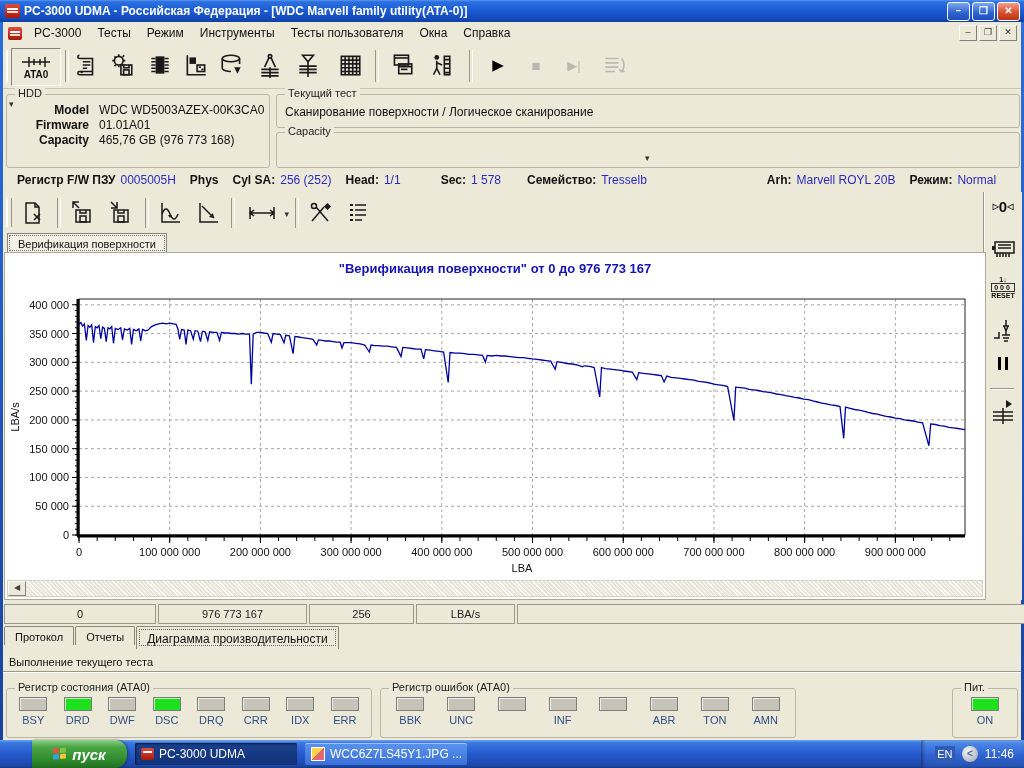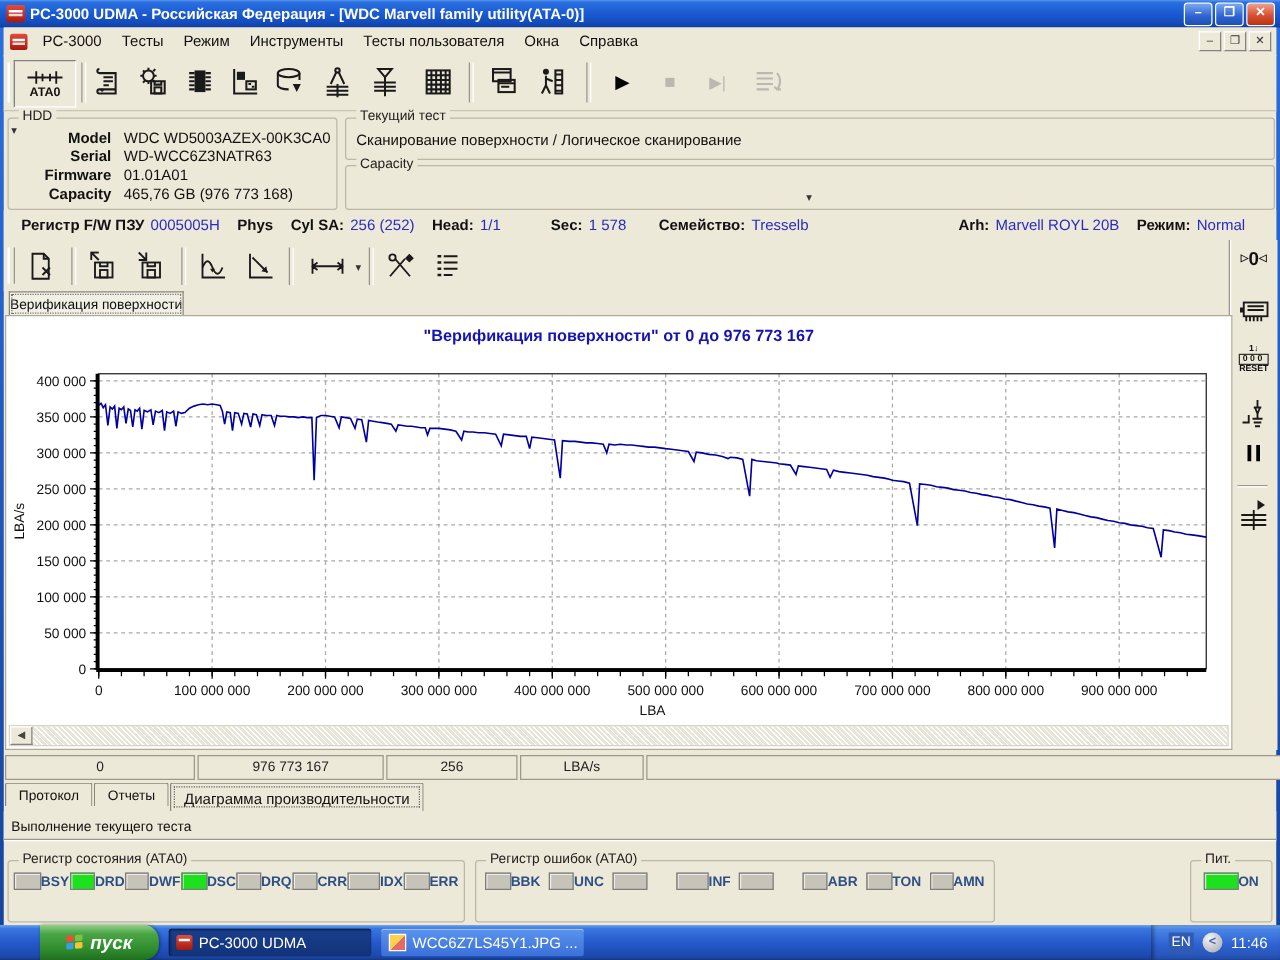--- a/index.html
+++ b/index.html
@@ -54,41 +54,41 @@
   
   .vtoolbar{left:984px;top:192px;width:37px;height:408px;background:#ECE9D8;border-left:1px solid #fff;
     box-shadow:-1px 0 0 #9a968a;}
   .vbtn{position:absolute;left:3px;width:30px;display:flex;flex-direction:column;align-items:center;justify-content:center;color:#111;}
   .vsep{position:absolute;left:5px;width:24px;border-top:1px solid #9a968a;border-bottom:1px solid #fff;}
   .pausebar{display:inline-block;width:3px;height:13px;background:#000;margin:0 2px;}
   .resettxt{font-size:7px;font-weight:bold;line-height:7px;text-align:center;}
   .zerog{font-size:15px;font-weight:bold;line-height:14px;}
   .zerog small{font-size:8px;vertical-align:3px;}
   
-  .viewtab{left:7px;top:233px;height:19px;padding:0 0;background:#f2efe4;border:1px solid #8a877a;border-bottom:none;
+  .viewtab{left:7px;top:233px;height:19px;padding:0 10px;background:#f2efe4;border:1px solid #8a877a;border-bottom:none;
     font-size:11px;color:#111;display:flex;align-items:center;outline:1px dotted #777;outline-offset:-3px;}
   .chartpanel{left:4px;top:252px;width:980px;height:346px;background:#fff;border:1px solid #aeaa98;}
   .charttitle{position:absolute;left:0;right:0;top:8px;text-align:center;font-size:13px;font-weight:bold;color:#1414b4;}
   .chartsvg{position:absolute;left:0;top:26px;}
   .hscroll{position:absolute;left:2px;right:2px;top:327px;height:15px;background:repeating-linear-gradient(45deg,#ffffff 0 1px,#e7e4d8 1px 3px);
     border:1px solid #d8d4c4;display:flex;}
   .scrollbtn{width:16px;height:13px;border:1px solid;border-color:#fff #848280 #848280 #fff;background:#ECE9D8;
     font-size:8px;color:#444;text-align:center;line-height:12px;}
   
   .statusrow{left:4px;top:604px;height:20px;display:flex;}
   .scell{border:1px solid #9c998c;background:#ECE9D8;font-size:11px;color:#222;display:flex;align-items:center;justify-content:center;margin-right:2px;}
   .bottomtabs{left:4px;top:626px;height:22px;display:flex;align-items:flex-start;}
   .btab{height:17px;padding:1px 10px 0;background:#ECE9D8;border:1px solid #8a877a;border-bottom:none;
     border-radius:2px 2px 0 0;font-size:11px;color:#111;margin-right:1px;display:flex;align-items:center;}
   .btab.active{height:21px;font-size:12px;outline:1px dotted #666;outline-offset:-4px;}
   .statusline{left:3px;right:3px;top:648px;height:20px;font-size:11px;color:#111;display:flex;align-items:flex-end;
     padding:0 0 3px 6px;border-bottom:1px solid #9a968a;box-shadow:0 1px 0 #fff;}
   
   .ledrow{position:absolute;left:4px;right:4px;top:8px;display:flex;justify-content:space-around;}
-  .ledcell{display:flex;flex-direction:row;align-items:center;width:44px;font-weight:bold;}
+  .ledcell{display:flex;flex-direction:column;align-items:center;width:44px;}
   .led{width:26px;height:12px;border:1px solid #7d7d7d;background:#c6c3b8;box-shadow:inset 1px 1px 0 rgba(255,255,255,.7);}
   .ledlabel{font-size:11px;color:#2d4f86;margin-top:3px;height:13px;}
   
   .taskbar{left:0;top:740px;width:1024px;height:28px;
     background:linear-gradient(180deg,#6fa5ef 0%,#3a77e0 10%,#2559cc 50%,#1c47a8 92%,#15387f 100%);
     display:flex;align-items:center;}
   .startbtn{height:28px;width:95px;border-radius:0 12px 12px 0;
     background:linear-gradient(180deg,#8fd18a 0%,#4aa545 25%,#2f8c2d 70%,#1f6e1f 100%);
     display:flex;align-items:center;justify-content:center;color:#fff;font-weight:bold;font-style:italic;font-size:15px;gap:5px;
     box-shadow:1px 0 3px rgba(0,0,0,.4);margin-left:32px;}
@@ -245,24 +245,20 @@
   </div>
 
   <div>
     <div class="abs gbox" style="left:6px;top:94px;width:262px;height:72px">
       <span class="glabel">HDD</span>
       <span class="abs ddarrow" style="left:2px;top:4px">▾</span>
       <div class="abs" style="left:4px;top:7px">
           <div class="hdd-row">
             <span class="hdd-lab">Model</span>
             <span class="hdd-val">WDC WD5003AZEX-00K3CA0</span>
-          </div>
-          <div class="hdd-row">
-            <span class="hdd-lab">Serial</span>
-            <span class="hdd-val">WD-WCC6Z3NATR63</span>
           </div>
           <div class="hdd-row">
             <span class="hdd-lab">Firmware</span>
             <span class="hdd-val">01.01A01</span>
           </div>
           <div class="hdd-row">
             <span class="hdd-lab">Capacity</span>
             <span class="hdd-val">465,76 GB (976 773 168)</span>
           </div>
         </div>

